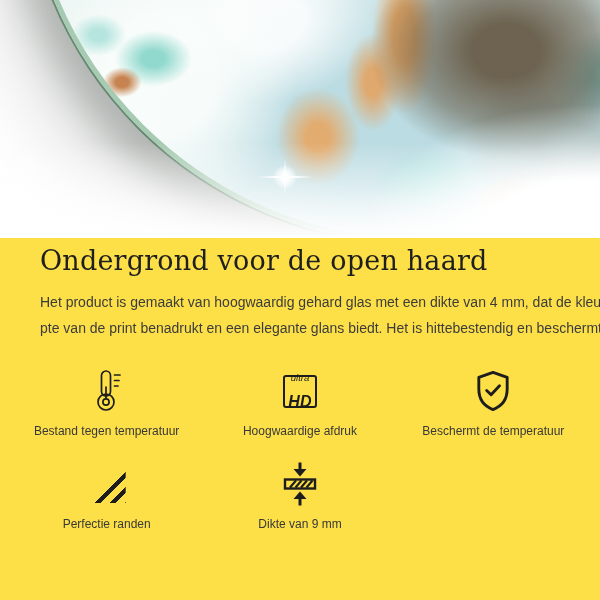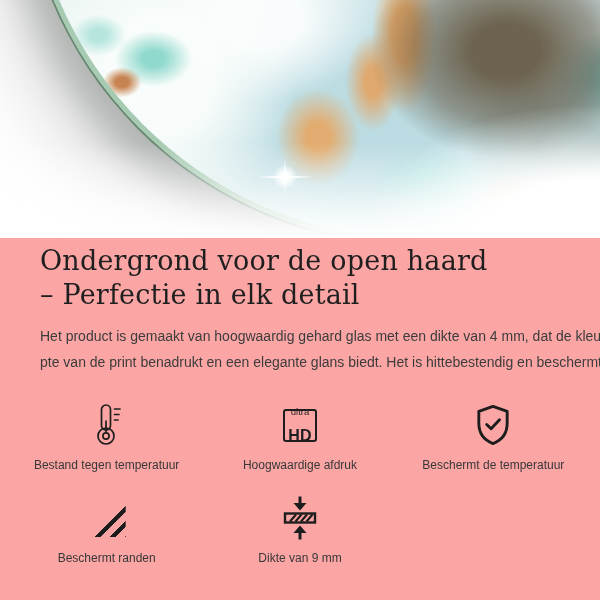--- a/index.html
+++ b/index.html
@@ -1,17 +1,17 @@
 <!DOCTYPE html>
 <html><head>
 <meta charset="utf-8">
 <style>
   html,body{margin:0;padding:0;background:#fff;}
   .page{
-    position:relative;width:600px;height:600px;overflow:hidden;background:#fca5a5;
+    position:relative;width:600px;height:600px;overflow:hidden;background:#fde047;
     font-family:"Liberation Sans","DejaVu Sans",sans-serif;color:#3c3c3c;
   }
   
   .hero{position:relative;width:600px;height:238px;overflow:hidden;background:#fff;}
   .glass-disc{
     position:absolute;left:23px;top:-550px;width:784px;height:784px;border-radius:50%;
     border:5px solid #a7cbb2;
     box-shadow:
       0 0 0 2px rgba(77,122,92,0.75),
       -18px 22px 34px rgba(104,112,108,0.38),
@@ -52,21 +52,21 @@
   }
   .title span{display:block;}
   .desc{margin:11px 0 0;font-size:14px;line-height:26px;color:#3c3c3c;}
   .desc span{display:block;white-space:nowrap;}
   
   .features{
     display:grid;grid-template-columns:repeat(3,1fr);row-gap:22px;
     margin:26px 10px 0;
   }
   .feature{display:flex;flex-direction:column;align-items:center;}
-  .icon-box{height:48px;display:flex;align-items:center;justify-content:center;}
+  .icon-box{height:48px;display:flex;align-items:center;justify-content:center;font-style:italic;}
   .feature .label{margin-top:9px;font-size:12px;line-height:14px;color:#383838;text-align:center;}
   .stroke-ic{stroke:#1d1d1d;fill:none;stroke-width:1.7;}
   
   .uhd{width:34px;height:33px;border:2.5px solid #1d1d1d;border-radius:3px;box-sizing:border-box;
     display:flex;flex-direction:column;align-items:center;justify-content:center;color:#1d1d1d;}
   .uhd .t1{font-size:9.5px;line-height:10px;}
   .uhd .t2{font-size:16px;line-height:14px;font-weight:bold;letter-spacing:0.3px;margin-top:12px;}
   
   .stripes{width:38px;height:38px;
     background:repeating-linear-gradient(135deg,#1d1d1d 0 4.5px,rgba(0,0,0,0) 4.5px 10.5px);
@@ -81,21 +81,20 @@
     <div class="glass-disc"></div>
     <div class="sparkle">
       <div class="core"></div>
     </div>
     <div class="hero-fade"></div>
   </div>
 
   <div class="content">
     <h1 class="title">
       <span>Ondergrond voor de open haard</span>
-      <span>– Perfectie in elk detail</span>
     </h1>
     <p class="desc">
       <span>Het product is gemaakt van hoogwaardig gehard glas met een dikte van 4 mm, dat de kleurdie-</span>
       <span>pte van de print benadrukt en een elegante glans biedt. Het is hittebestendig en beschermt</span>
     </p>
   </div>
 
   <div class="features">
 
     <div class="feature">
@@ -129,21 +128,21 @@
         </svg>
       </div>
       <div class="label">Beschermt de temperatuur</div>
     </div>
 
 
     <div class="feature">
       <div class="icon-box">
         <div class="stripes"></div>
       </div>
-      <div class="label">Beschermt randen</div>
+      <div class="label">Perfectie randen</div>
     </div>
 
     <div class="feature">
       <div class="icon-box">
         <svg width="38" height="46" viewBox="0 0 38 46">
           <path d="M19 1.5 V8" stroke="#1d1d1d" stroke-width="3" fill="none"></path>
           <polygon points="12.5,8 25.5,8 19,15.5" fill="#1d1d1d"></polygon>
           <rect x="4" y="18.5" width="30" height="9" fill="none" stroke="#1d1d1d" stroke-width="2.4"></rect>
           <path d="M9 26.5 L15 19.5 M14.5 26.5 L20.5 19.5 M20 26.5 L26 19.5 M25.5 26.5 L31.5 19.5" stroke="#1d1d1d" stroke-width="2.2" fill="none"></path>
           <polygon points="12.5,38 25.5,38 19,30.5" fill="#1d1d1d"></polygon>

